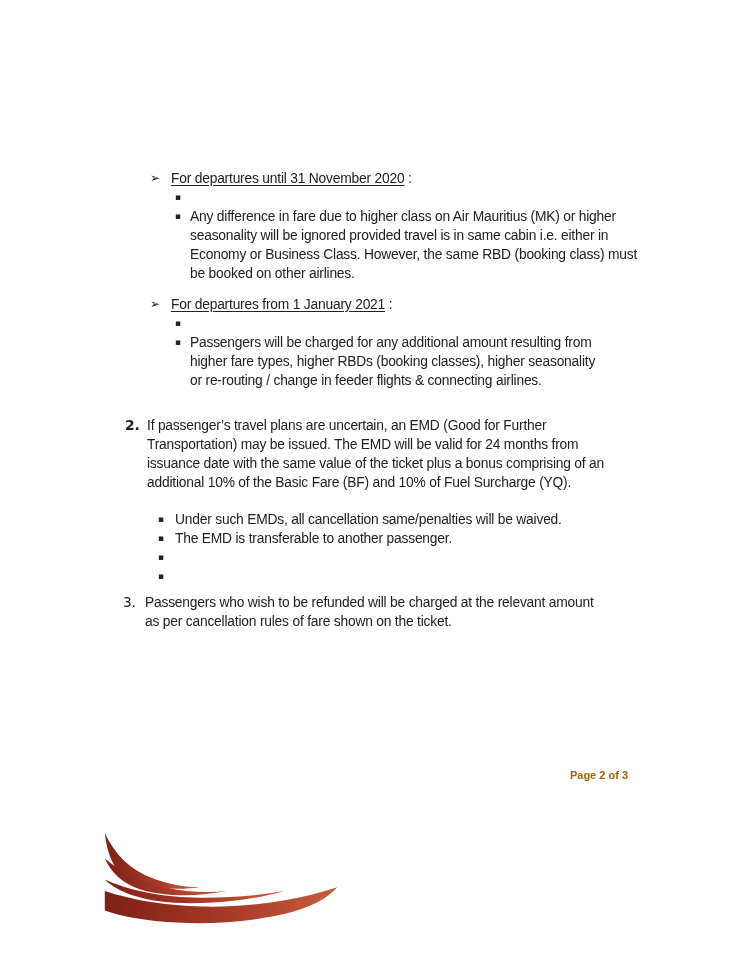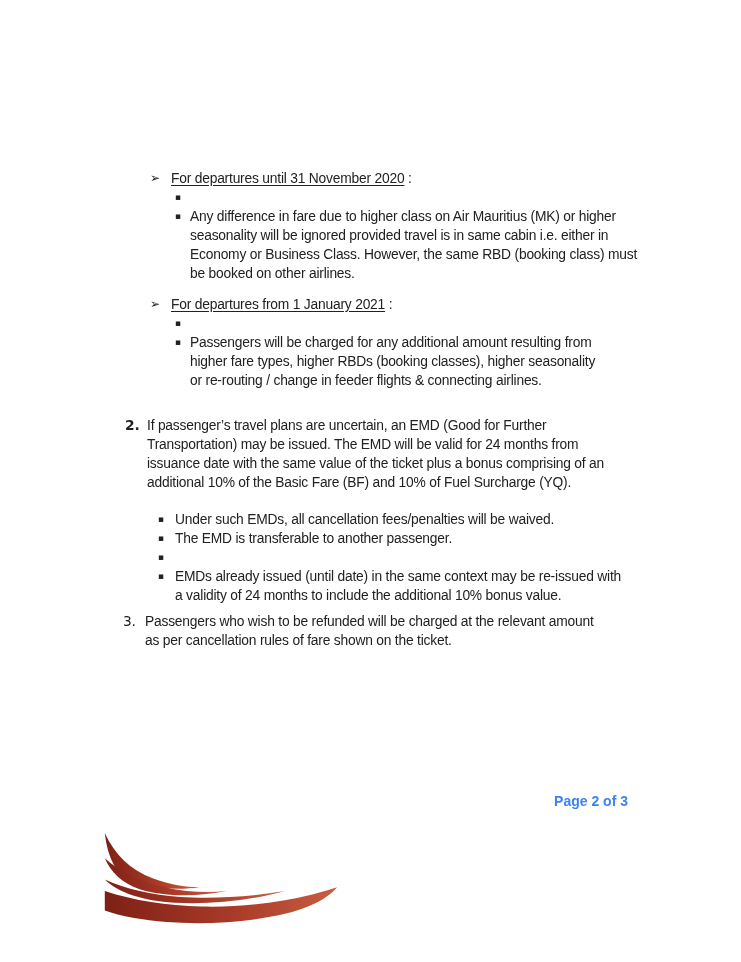--- a/index.html
+++ b/index.html
@@ -35,22 +35,22 @@
   .sec2 { margin-top:12px; }
   .item2 { margin-top:26px; padding-left:125px; }
   .item2 .num-marker { font-weight:bold; }
   .ul-emd { margin-top:18px; }
   .ul-emd .row { padding-left:158px; }
   .ul-emd .sq-marker { width:17px; }
   .item3 { margin-top:7px; padding-left:123px; }
 
   
   .page-num {
-    position:absolute; top:792px; right:113px;
-    font-weight:bold; font-size:14px; color:#3b82f6; letter-spacing:0;
+    position:absolute; top:766px; right:113px;
+    font-weight:bold; font-size:11px; color:#a16207; letter-spacing:0;
   }
   .swoosh { position:absolute; left:102px; top:833px; width:238px; height:92px; }
 </style>
 </head>
 <body>
 
 <div class="page">
 
 
   <div class="content">
@@ -94,33 +94,31 @@
       <span class="marker num-marker">2.</span>
       <span class="txt">If passenger’s travel plans are uncertain, an EMD (Good for Further
 Transportation) may be issued. The EMD will be valid for 24 months from
 issuance date with the same value of the ticket plus a bonus comprising of an
 additional 10% of the Basic Fare (BF) and 10% of Fuel Surcharge (YQ).</span>
     </div>
 
     <div class="ul-emd">
       <div class="row">
         <span class="marker sq-marker">▪</span>
-        <span class="txt">Under such EMDs, all cancellation fees/penalties will be waived.</span>
+        <span class="txt">Under such EMDs, all cancellation same/penalties will be waived.</span>
       </div>
       <div class="row">
         <span class="marker sq-marker">▪</span>
         <span class="txt">The EMD is transferable to another passenger.</span>
       </div>
       <div class="row">
         <span class="marker sq-marker">▪</span>
       </div>
       <div class="row">
         <span class="marker sq-marker">▪</span>
-        <span class="txt">EMDs already issued (until date) in the same context may be re-issued with
-a validity of 24 months to include the additional 10% bonus value.</span>
       </div>
     </div>
 
     <div class="row item3">
       <span class="marker num-marker">3.</span>
       <span class="txt">Passengers who wish to be refunded will be charged at the relevant amount
 as per cancellation rules of fare shown on the ticket.</span>
     </div>
 
   </div>

